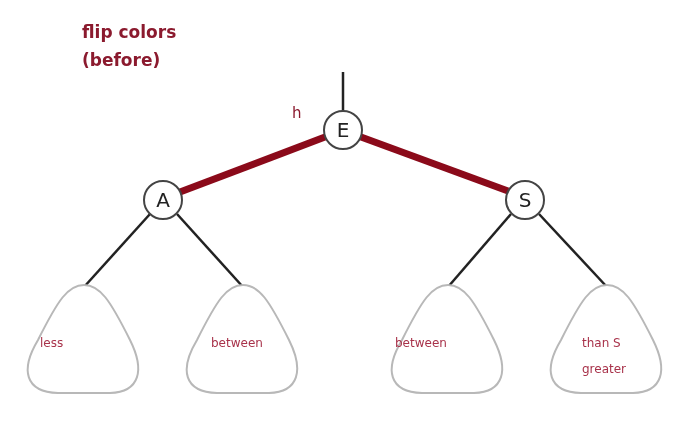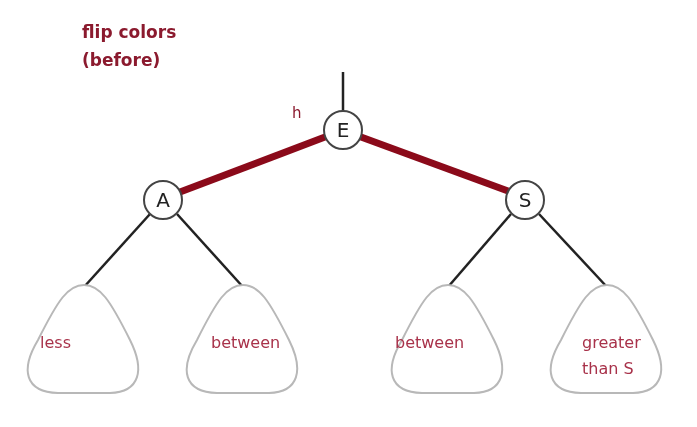--- a/index.html
+++ b/index.html
@@ -1,19 +1,19 @@
 <!DOCTYPE html>
 <html><head>
 <meta charset="utf-8">
 <style>
   html, body { margin:0; padding:0; background:#ffffff; }
   body { width:697px; height:427px; position:relative; overflow:hidden; font-family:"DejaVu Sans", sans-serif; }
   .title { position:absolute; left:82px; top:18px; color:#8b1a2e; font-weight:bold; font-size:17px; line-height:28px; }
   svg { position:absolute; left:0; top:0; }
-  .lbl { position:absolute; color:#a8324a; font-size:16px; line-height:26px; white-space:nowrap; }
+  .lbl { position:absolute; color:#a8324a; font-size:12px; line-height:26px; white-space:nowrap; }
   .hl { position:absolute; color:#8b1a2e; font-size:15px; }
   .node-letter { position:absolute; width:40px; height:40px; line-height:40px; text-align:center; font-size:20px; color:#222; }
 </style>
 </head>
 <body>
 
 <div class="title">
   <div>flip colors</div>
   <div>(before)</div>
 </div>
@@ -49,15 +49,15 @@
 <div class="lbl" style="left:40px; top:330px;">
   <div>less</div>
 </div>
 <div class="lbl" style="left:211px; top:330px;">
   <div>between</div>
 </div>
 <div class="lbl" style="left:395px; top:330px;">
   <div>between</div>
 </div>
 <div class="lbl" style="left:582px; top:330px;">
+  <div>than S</div>
   <div>greater</div>
-  <div>than S</div>
 </div>
 
 </body></html>

